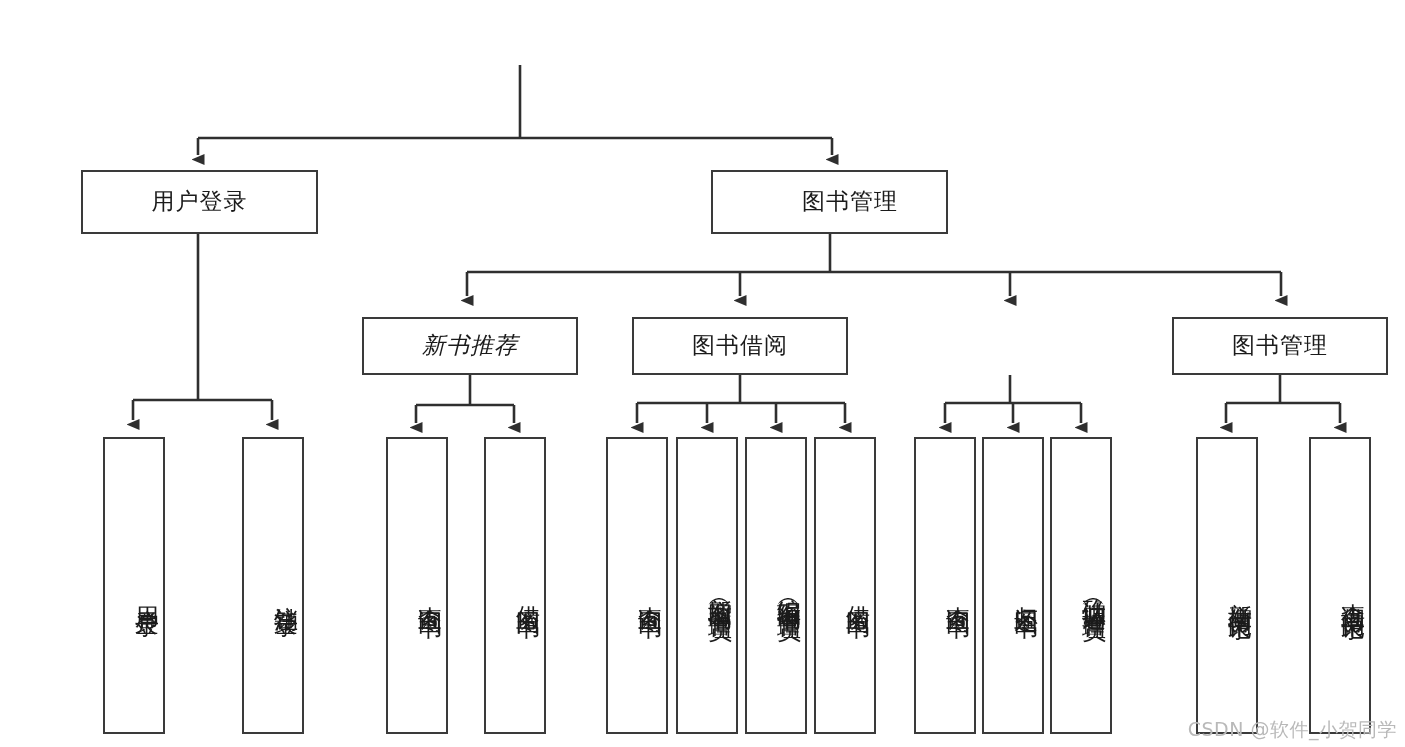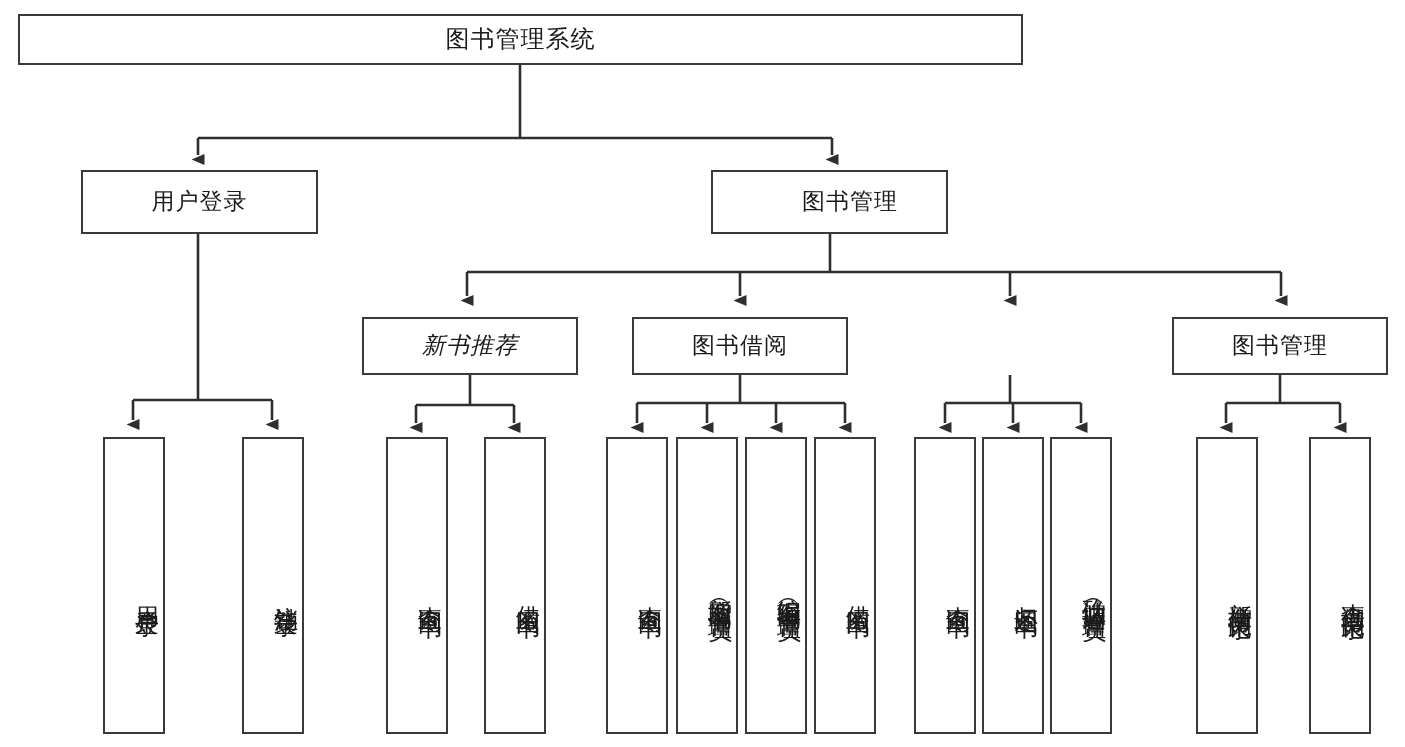--- a/index.html
+++ b/index.html
@@ -112,23 +112,20 @@
       <path d="M1013,403 L1013,423" marker-end="url(#arrow)"></path>
       <path d="M1081,403 L1081,423" marker-end="url(#arrow)"></path>
 
       <path d="M1280,375 L1280,403"></path>
       <path d="M1226,403 L1340,403"></path>
       <path d="M1226,403 L1226,423" marker-end="url(#arrow)"></path>
       <path d="M1340,403 L1340,423" marker-end="url(#arrow)"></path>
     </g>
   </svg>
 
-  <div class="node horiz" id="root-node" style="left:18px; top:14px; width:1005px; height:51px;">
-    <span class="label">图书管理系统</span>
-  </div>
 
   <div class="node horiz" style="left:81px; top:170px; width:237px; height:64px;">
     <span class="label">用户登录</span>
   </div>
 
   <div class="node horiz" style="left:711px; top:170px; width:237px; height:64px;padding-left:41px;">
     <span class="label">图书管理</span>
   </div>
 
   <div class="node horiz" style="left:362px; top:317px; width:216px; height:58px;font-style:italic;">
@@ -181,14 +178,15 @@
     <span class="label">确认归还（管理员）</span>
   </div>
 
   <div class="node vert" style="left:1196px; top:437px; width:62px; height:297px;">
     <span class="label">新增借阅记录</span>
   </div>
   <div class="node vert" style="left:1309px; top:437px; width:62px; height:297px;">
     <span class="label">查询借阅记录</span>
   </div>
 
+  <div class="watermark">CSDN @软件_小贺同学</div>
 
 </div>
 
 </body></html>

